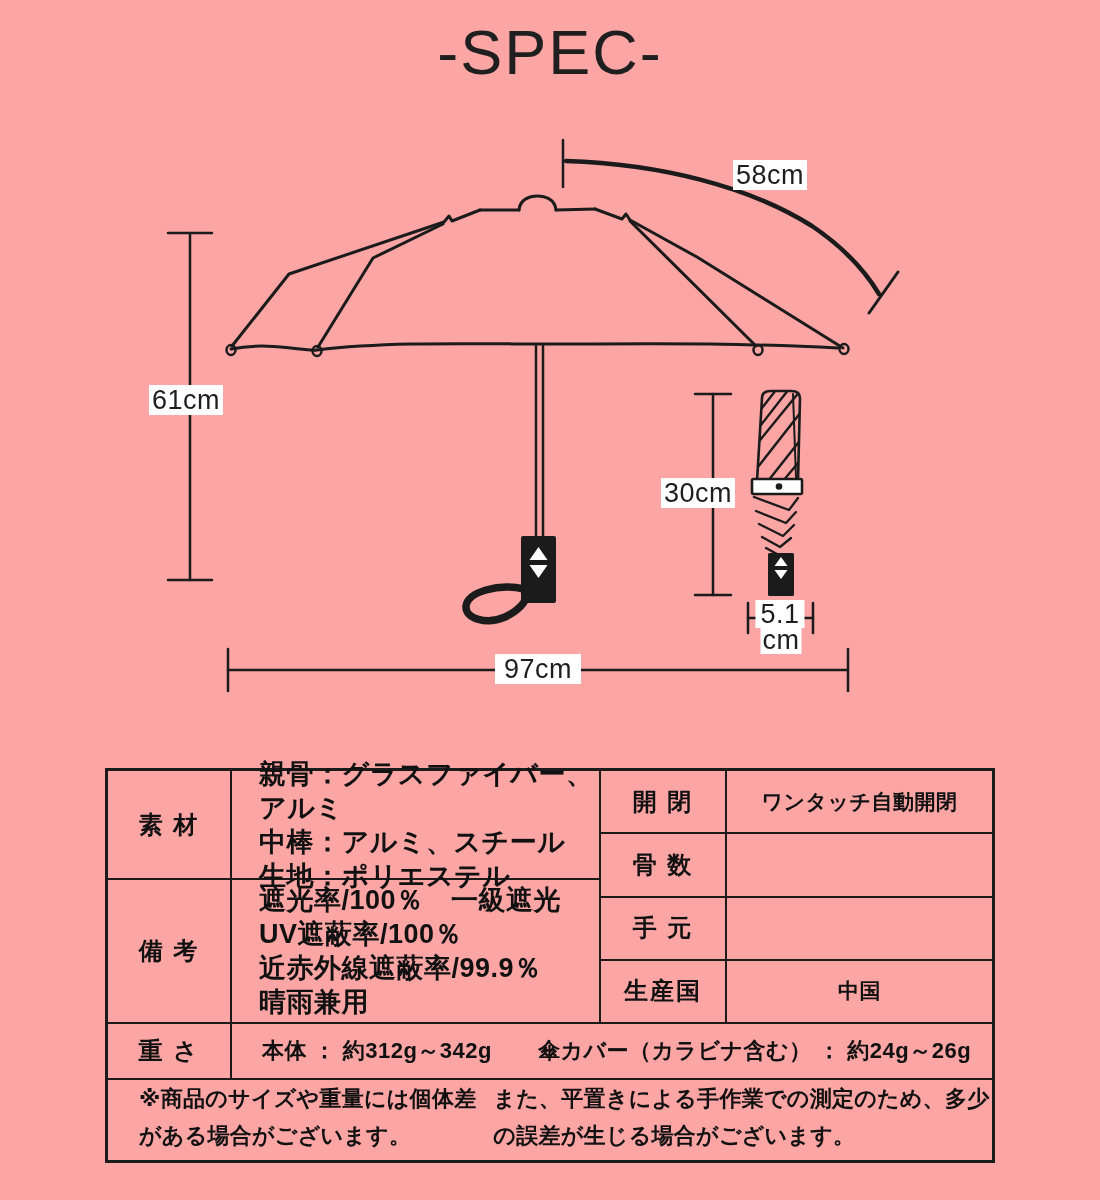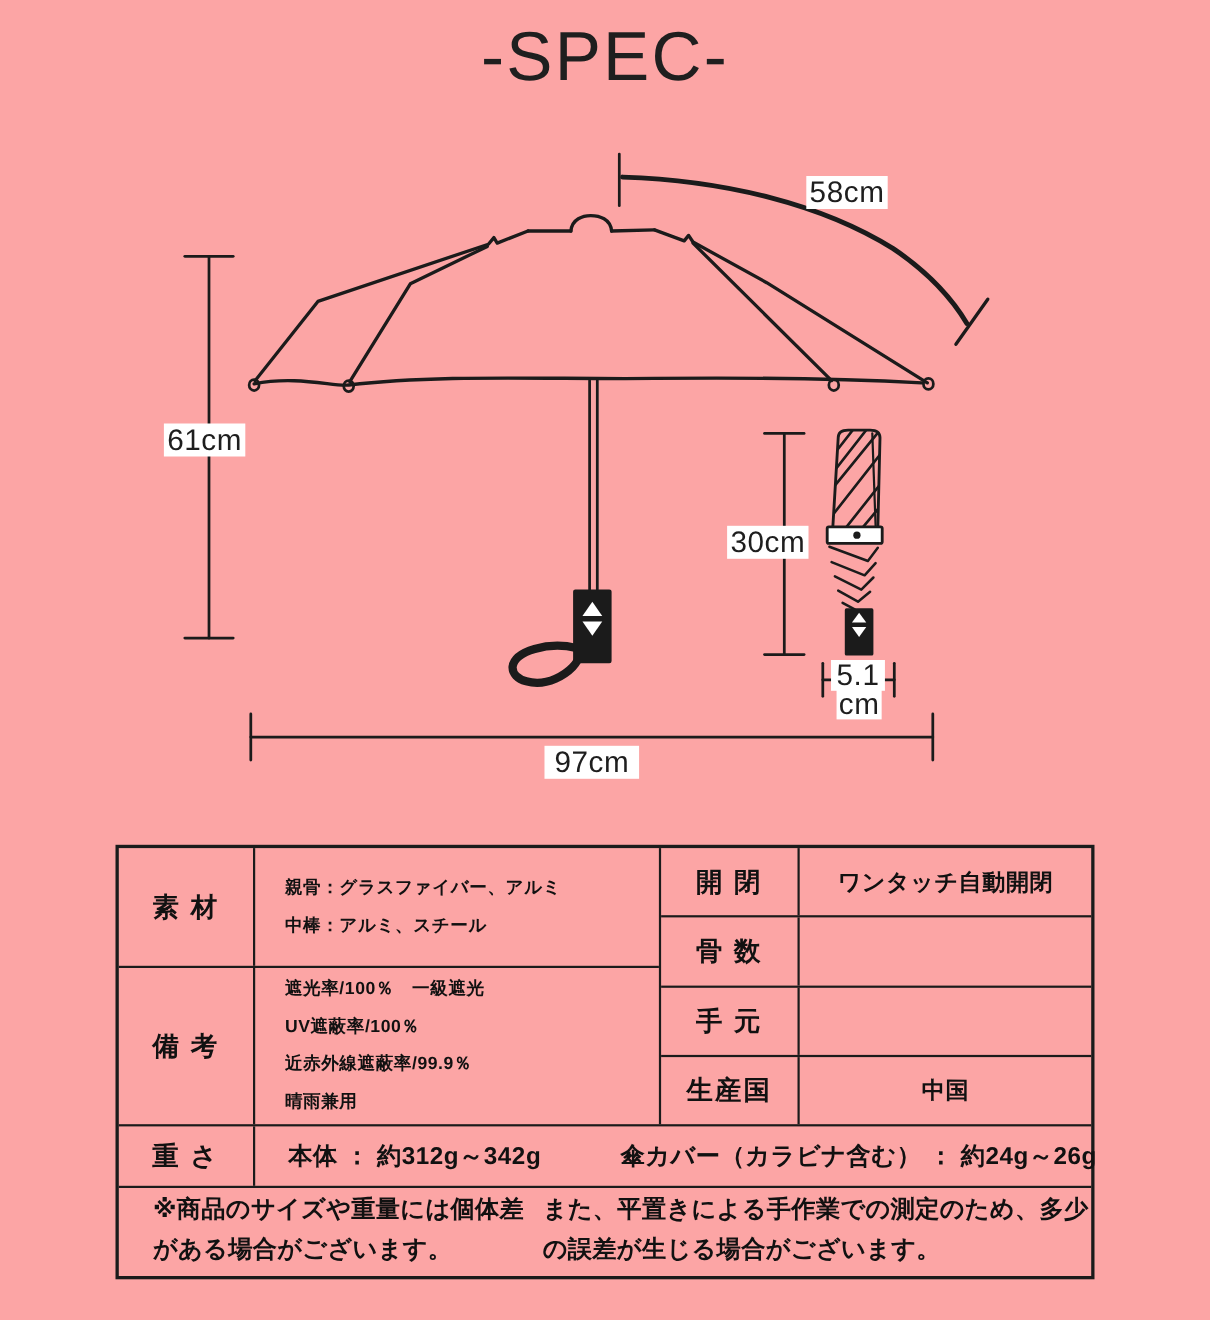--- a/index.html
+++ b/index.html
@@ -17,21 +17,21 @@
   .diagram svg { position: absolute; top: 0; left: 0; }
 
   .dim-label {
     position: absolute; font-size: 27px; font-weight: 500;
     color: #1e1e1e; background: #ffffff; line-height: 1.05;
     letter-spacing: 0.5px; white-space: nowrap; padding: 1px 3px;
   }
   .lab-58 { left: 733px; top: 160px; }
   .lab-61 { left: 149px; top: 385px; }
   .lab-30 { left: 661px; top: 478px; }
-  .lab-97 { left: 538px; top: 678px; transform: translateX(-50%); padding: 1px 9px; }
+  .lab-97 { left: 538px; top: 654px; transform: translateX(-50%); padding: 1px 9px; }
   .lab-51v { left: 780px; top: 600px; transform: translateX(-50%); padding: 0 5px; }
   .lab-51u { left: 781px; top: 626px; transform: translateX(-50%); padding: 0 2px; }
 
   
   .spec-table {
     position: absolute; left: 105px; top: 768px; width: 890px; height: 395px;
     border: 3px solid #1b1b1b; display: flex; flex-direction: column;
     font-weight: 600; color: #111;
   }
   .upper { height: 253px; border-bottom: 2px solid #1b1b1b; display: flex; }
@@ -43,30 +43,30 @@
   .r-row:last-child { border-bottom: none; }
 
   .head-cell {
     width: 124px; border-right: 2px solid #1b1b1b; flex: 0 0 auto;
     display: flex; align-items: center; justify-content: center;
     font-size: 24px; letter-spacing: 2px; white-space: nowrap;
   }
   .r-row .head-cell { width: 126px; }
   .cell-lines {
     flex: 1; display: flex; flex-direction: column; justify-content: center;
-    padding-left: 27px; font-size: 16px; line-height: 34px; letter-spacing: 0.5px;
+    padding-left: 27px; font-size: 27px; line-height: 34px; letter-spacing: 0.5px;
   }
   .value-cell {
     flex: 1; display: flex; align-items: center; justify-content: center;
     font-size: 21px; letter-spacing: 0.5px;
   }
   .weight-row { height: 56px; border-bottom: 2px solid #1b1b1b; display: flex; }
   .weight-value {
     flex: 1; display: flex; align-items: center; padding-left: 30px;
-    column-gap: 72px; font-size: 22px; letter-spacing: 0.5px; white-space: nowrap;
+    column-gap: 46px; font-size: 22px; letter-spacing: 0.5px; white-space: nowrap;
   }
   .footnote-row {
     flex: 1; display: flex; flex-direction: row; justify-content: center;
     padding-left: 31px; font-size: 22px; line-height: 37px; letter-spacing: 0.3px;
     font-weight: 600;
   }
 </style>
 </head>
 <body>
 
@@ -182,20 +182,21 @@
 
   <div class="spec-table">
     <div class="upper">
 
       <div class="left-half">
         <div class="material-row">
           <div class="head-cell">素 材</div>
           <div class="cell-lines">
             <div>親骨：グラスファイバー、アルミ</div>
             <div>中棒：アルミ、スチール</div>
+            <div>生地：ポリエステル</div>
           </div>
         </div>
         <div class="notes-row">
           <div class="head-cell">備 考</div>
           <div class="cell-lines">
             <div>遮光率/100％　一級遮光</div>
             <div>UV遮蔽率/100％</div>
             <div>近赤外線遮蔽率/99.9％</div>
             <div>晴雨兼用</div>
           </div>

